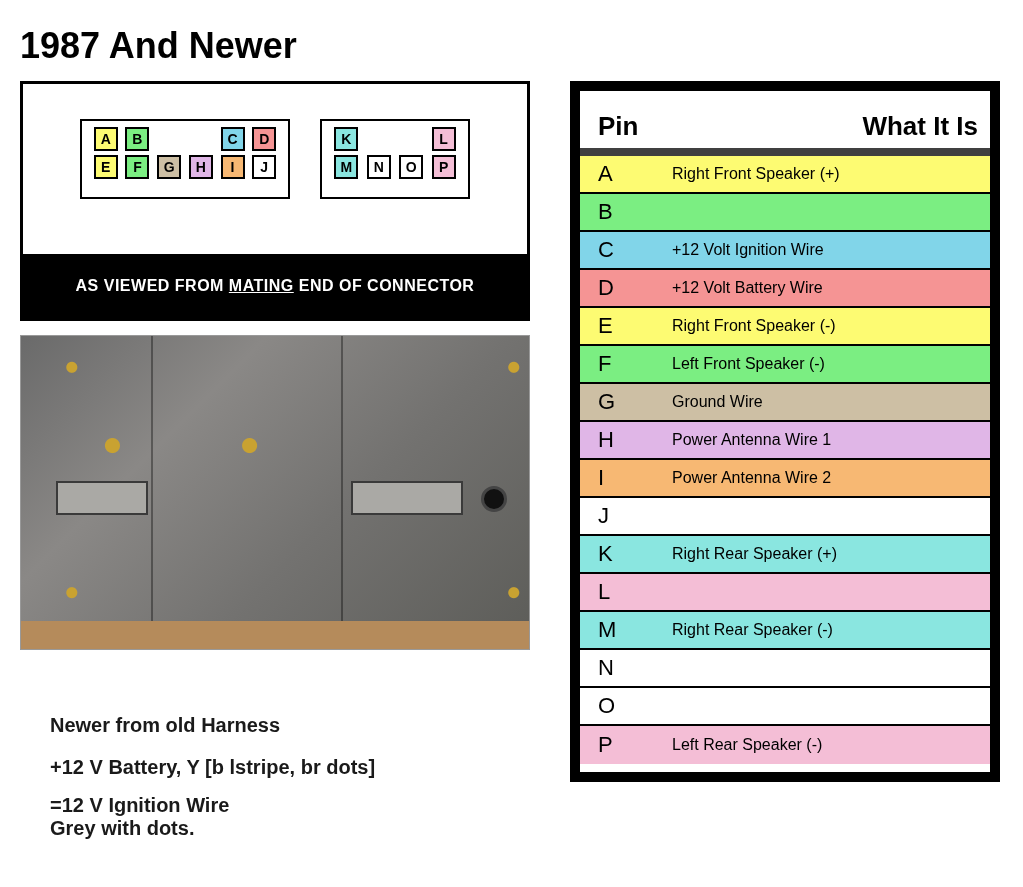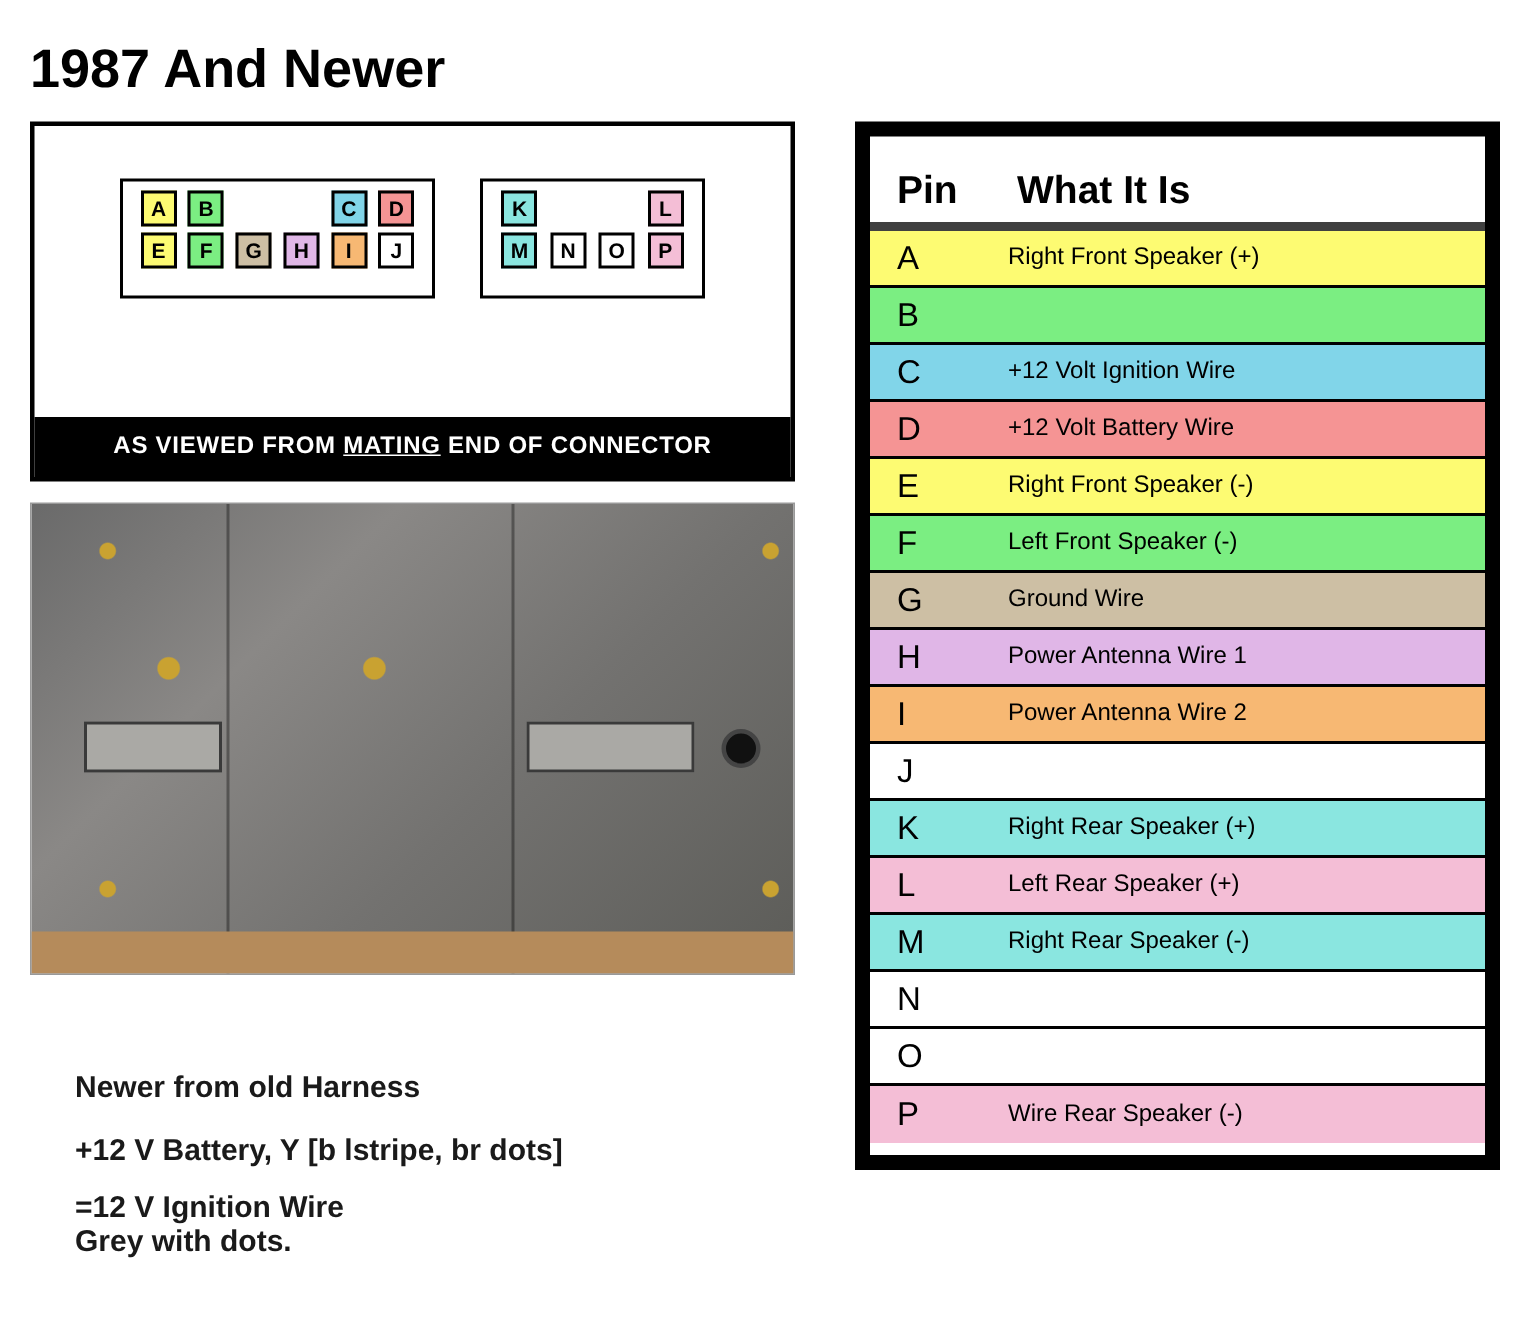--- a/index.html
+++ b/index.html
@@ -75,21 +75,21 @@
     position: absolute;
     bottom: 0;
     left: 0;
     right: 0;
     background: #000;
     color: #fff;
     font-weight: bold;
     text-align: center;
     font-size: 16px;
     letter-spacing: 0.5px;
-    padding: 11px 0;
+    padding: 23px 0;
   }
   .caption-bar .underline { text-decoration: underline; }
   
   .photo {
     margin-top: 14px;
     width: 510px;
     height: 315px;
     background: linear-gradient(135deg, #6a6a6a 0%, #8a8886 30%, #737270 60%, #5c5c58 100%);
     border: 1px solid #999;
     position: relative;
@@ -136,21 +136,22 @@
   .pinout-frame {
     border: 10px solid #000;
     background: #fff;
     padding: 20px 0 8px 0;
   }
   .pinout-header {
     display: flex;
     font-weight: bold;
     font-size: 26px;
     padding: 0 12px 6px 18px;
-    border-bottom: 6px solid #404040;
+    border-bottom: 8px solid #404040;
+    justify-content: space-between;
   }
   .pinout-header .col-pin { width: 80px; }
   .pinout-rows .row {
     display: flex;
     align-items: center;
     border-bottom: 2px solid #000;
     height: 38px;
   }
   .pinout-rows .row:last-child { border-bottom: none; }
   .pinout-rows .cell-pin {
@@ -284,34 +285,33 @@
           <div class="row c-white">
             <div class="cell-pin">J</div>
             <div class="cell-desc"></div>
           </div>
           <div class="row c-cyan">
             <div class="cell-pin">K</div>
             <div class="cell-desc">Right Rear Speaker (+)</div>
           </div>
           <div class="row c-pink">
             <div class="cell-pin">L</div>
-            <div class="cell-desc">Left Rear Speaker (+)</div>
           </div>
           <div class="row c-cyan">
             <div class="cell-pin">M</div>
             <div class="cell-desc">Right Rear Speaker (-)</div>
           </div>
           <div class="row c-white">
             <div class="cell-pin">N</div>
             <div class="cell-desc"></div>
           </div>
           <div class="row c-white">
             <div class="cell-pin">O</div>
             <div class="cell-desc"></div>
           </div>
           <div class="row c-pink">
             <div class="cell-pin">P</div>
-            <div class="cell-desc">Wire Rear Speaker (-)</div>
+            <div class="cell-desc">Left Rear Speaker (-)</div>
           </div>
         </div>
     </div>
   </div>
 </div>
 
 </body></html>

